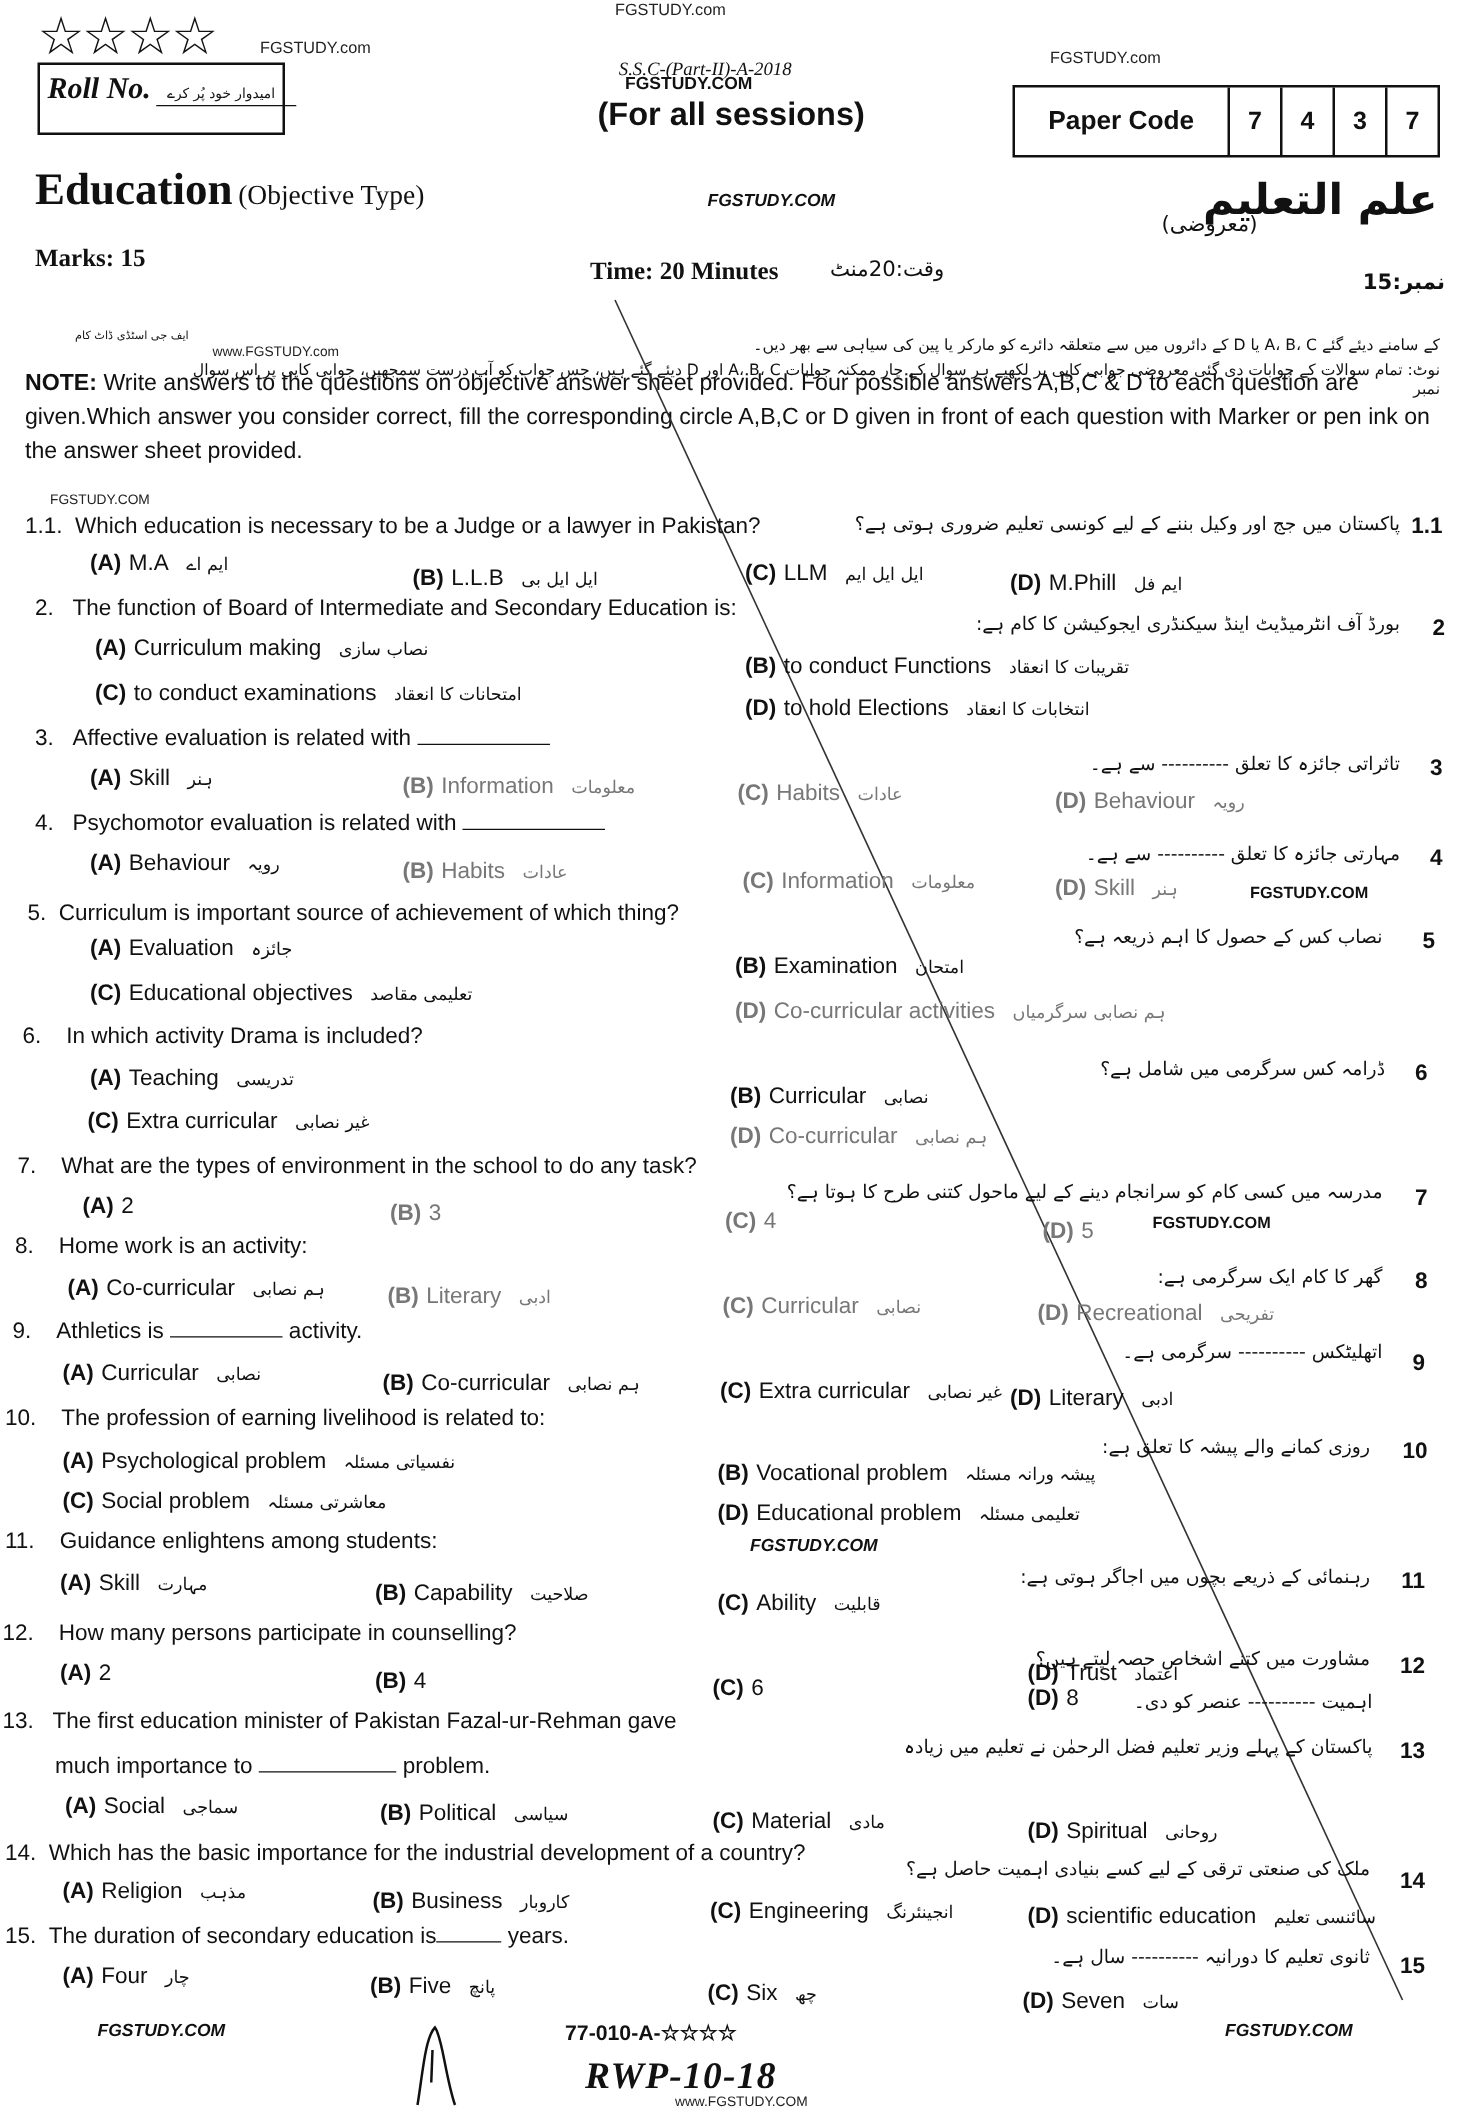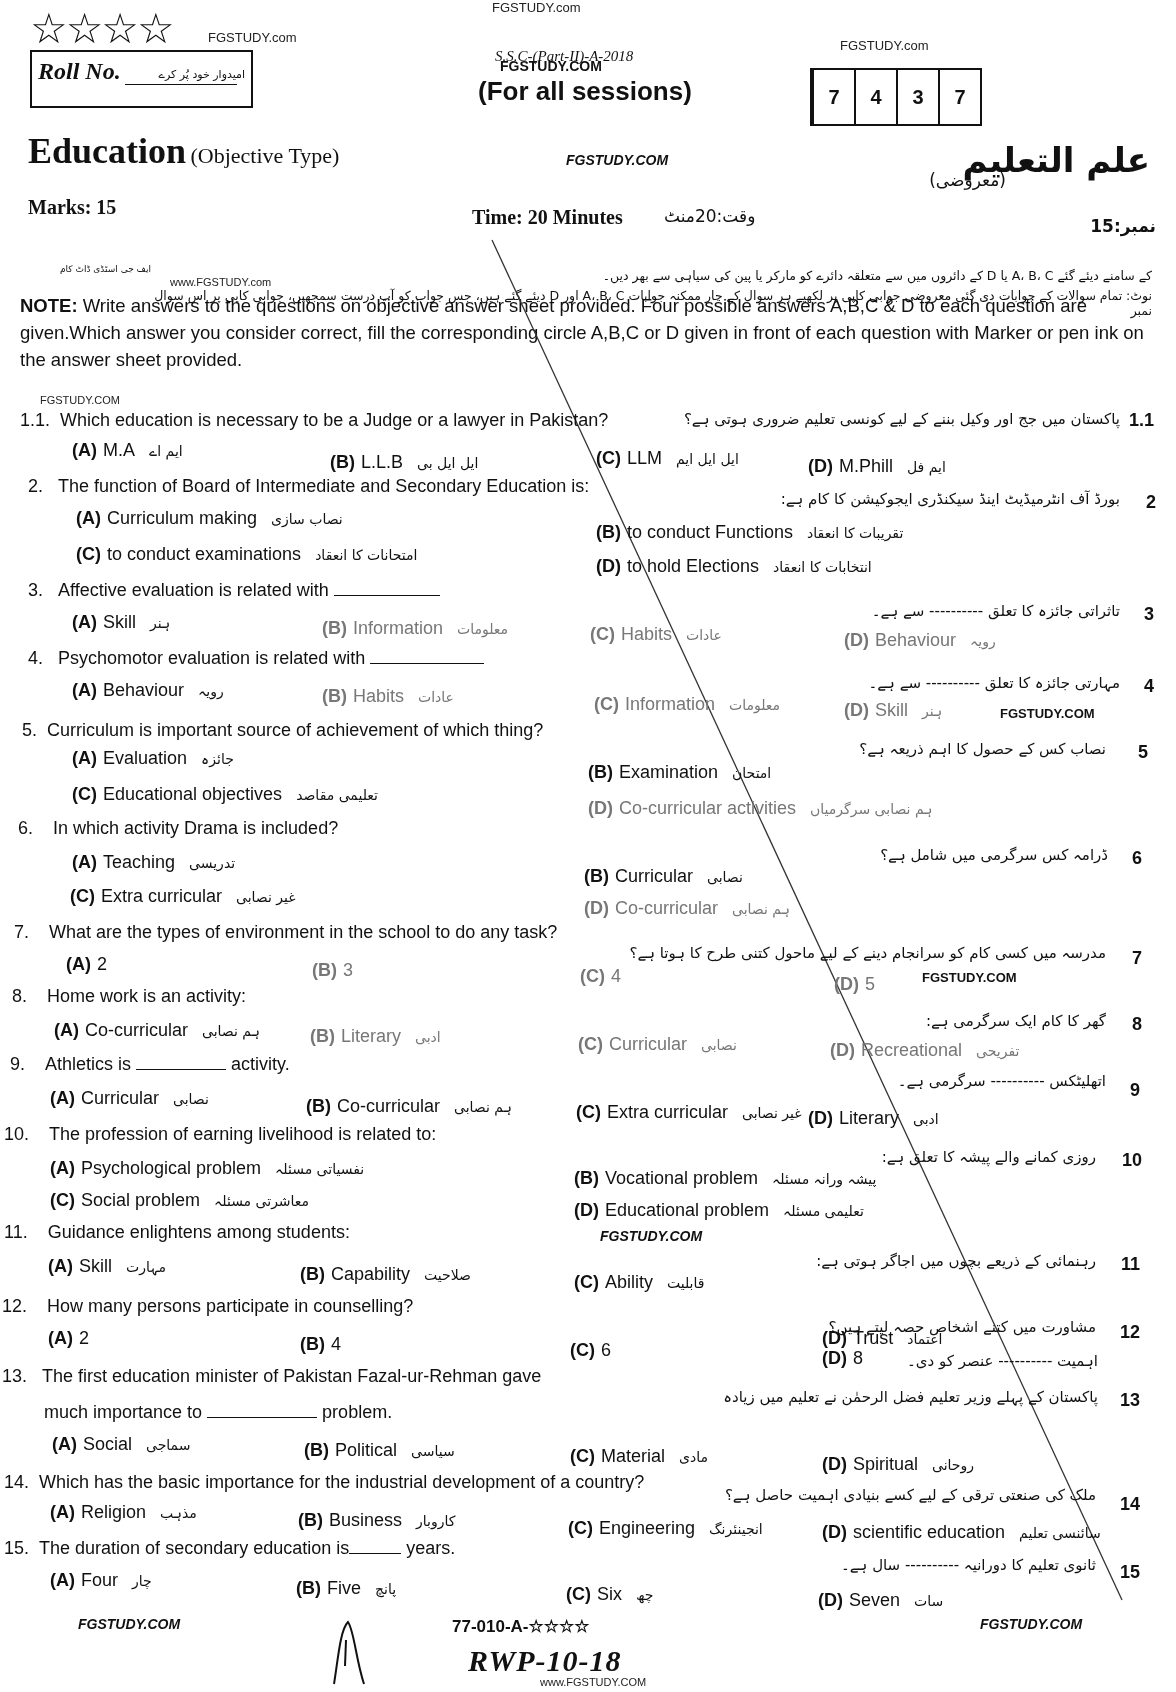--- a/index.html
+++ b/index.html
@@ -28,34 +28,35 @@
   .urq { font-size: 15px; }
   .blank { display: inline-block; border-bottom: 1.5px solid #111; vertical-align: baseline; }
 </style>
 </head>
 <body>
 
 <div class="abs wm" style="left:492px;top:0px;">FGSTUDY.com</div>
 <div class="abs stars" style="left:30px;top:8px;">☆☆☆☆</div>
 <div class="abs wm" style="left:208px;top:30px;">FGSTUDY.com</div>
 
-<div class="abs roll-box" style="left:30px;top:50px;padding-left:25px;">
+<div class="abs roll-box" style="left:30px;top:50px;">
   <div style="position:absolute;left:6px;top:6px;">
     <span class="roll-label">Roll No.</span>
     <span class="roll-line"></span>
   </div>
   <div class="urdu" style="position:absolute;right:6px;top:16px;font-size:11px;">امیدوار خود پُر کرے</div>
 </div>
 
 <div class="abs" style="left:495px;top:48px;font-family:'Liberation Serif',serif;font-style:italic;font-size:15px;">S.S.C-(Part-II)-A-2018</div>
 <div class="abs wm-b" style="left:500px;top:58px;">FGSTUDY.COM</div>
 <div class="abs" style="left:478px;top:76px;font-size:26px;font-weight:bold;">(For all sessions)</div>
 
 <div class="abs wm" style="left:840px;top:38px;">FGSTUDY.com</div>
 <div class="abs code-box" style="left:810px;top:68px;">
+  <div class="code-label">Paper Code</div>
   <div class="code-cell">7</div>
   <div class="code-cell">4</div>
   <div class="code-cell">3</div>
   <div class="code-cell">7</div>
 </div>
 
 <div class="abs" style="left:28px;top:130px;">
   <span class="title">Education</span>
   <span class="subtitle">(Objective Type)</span>
 </div>

